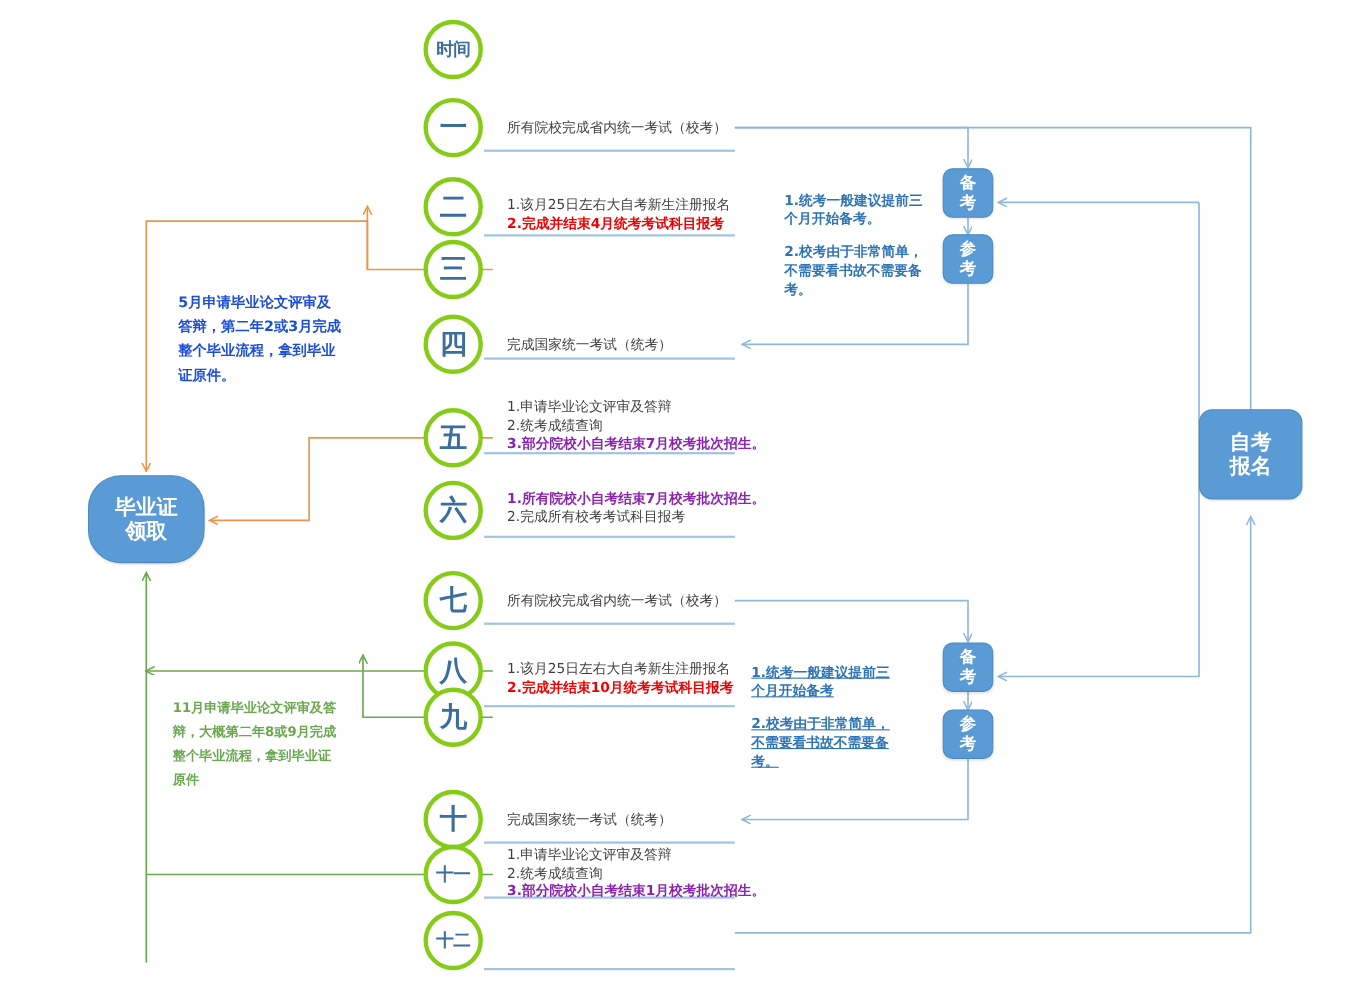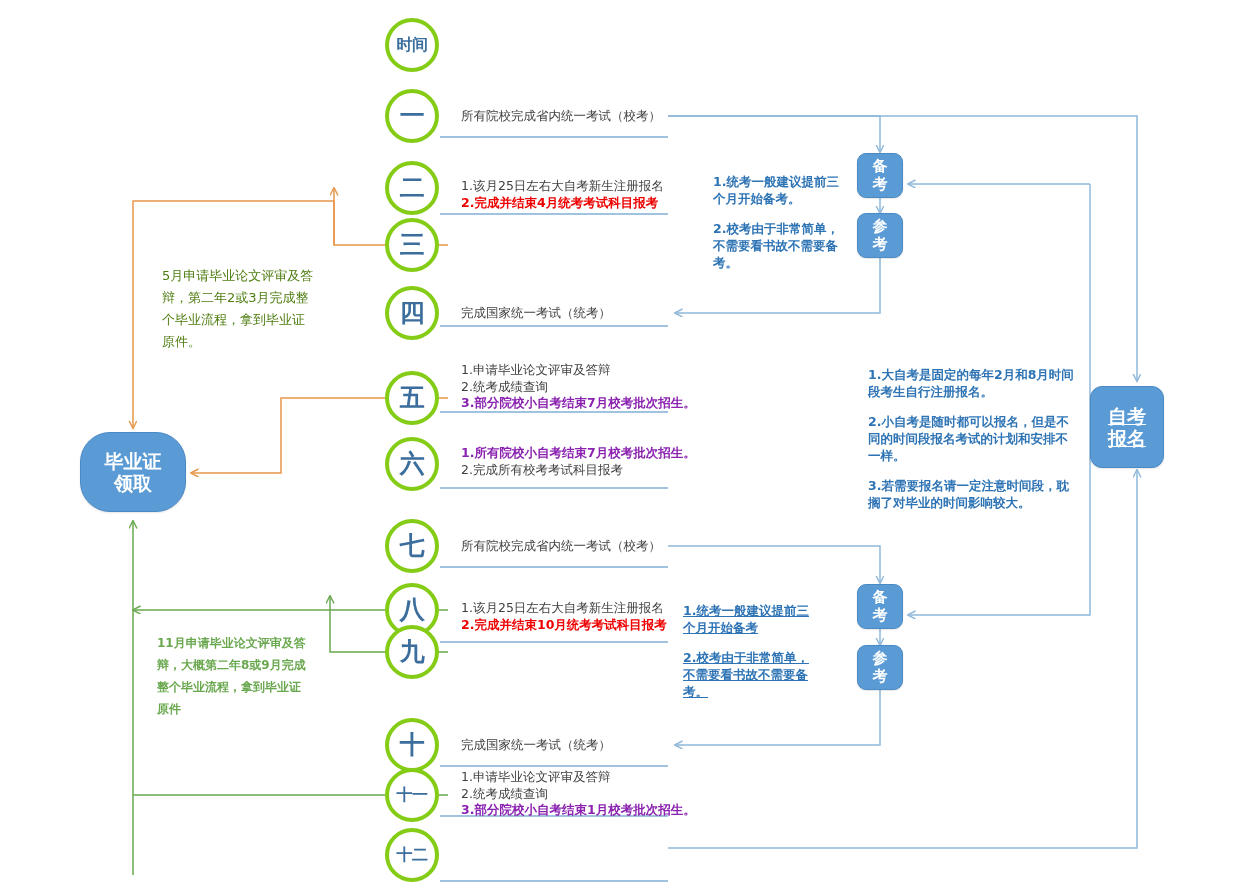--- a/index.html
+++ b/index.html
@@ -76,21 +76,21 @@
   
   .note{
     position:absolute;
     font-size:12.5px;
     line-height:17px;
     font-weight:bold;
   }
   .note p{margin:0 0 13px 0;}
   .note p:last-child{margin-bottom:0;}
   .note.blue{color:#2e74b5;margin-top:18px;}
-  .note.orange{color:#4d7c0f;font-weight:normal;}
+  .note.orange{color:#1d4ed8;font-weight:bold;}
   .note.green{color:#6aa84f;font-weight:bold;}
   .note.orange p,.note.green p{margin:0;}
 </style>
 </head>
 <body>
 
 <div id="stage">
 
   <svg id="wires" viewBox="0 0 1235 896" xmlns="http://www.w3.org/2000/svg">
     <defs>
@@ -264,21 +264,21 @@
   <div class="rbox small" style="left:857px;top:584px;width:46px;height:45px;">
     <span class="bl">备</span>
     <span class="bl">考</span>
   </div>
 
   <div class="rbox small" style="left:857px;top:645px;width:46px;height:45px;">
     <span class="bl">参</span>
     <span class="bl">考</span>
   </div>
 
-  <div class="rbox big" style="left:1090px;top:386px;width:74px;height:82px;text-decoration:underline;">
+  <div class="rbox big" style="left:1090px;top:372px;width:94px;height:82px;">
     <span class="bl">自考</span>
     <span class="bl">报名</span>
   </div>
 
   <div class="note orange" style="left:162px;top:265px;width:152px;line-height:22px;font-size:13px;">
     <p>5月申请毕业论文评审及答辩，第二年2或3月完成整个毕业流程，拿到毕业证原件。</p>
   </div>
 
   <div class="note green" style="left:157px;top:632px;width:152px;line-height:22px;font-size:12px;">
     <p>11月申请毕业论文评审及答辩，大概第二年8或9月完成整个毕业流程，拿到毕业证原件</p>
@@ -287,19 +287,14 @@
   <div class="note blue" style="left:713px;top:155px;width:130px;">
     <p>1.统考一般建议提前三个月开始备考。</p>
     <p>2.校考由于非常简单，不需要看书故不需要备考。</p>
   </div>
 
   <div class="note blue" style="left:683px;top:584px;width:130px;text-decoration:underline;">
     <p>1.统考一般建议提前三个月开始备考</p>
     <p>2.校考由于非常简单，不需要看书故不需要备考。</p>
   </div>
 
-  <div class="note blue" style="left:868px;top:348px;width:207px;">
-    <p>1.大自考是固定的每年2月和8月时间段考生自行注册报名。</p>
-    <p>2.小自考是随时都可以报名，但是不同的时间段报名考试的计划和安排不一样。</p>
-    <p>3.若需要报名请一定注意时间段，耽搁了对毕业的时间影响较大。</p>
-  </div>
 
 </div>
 
 </body></html>

